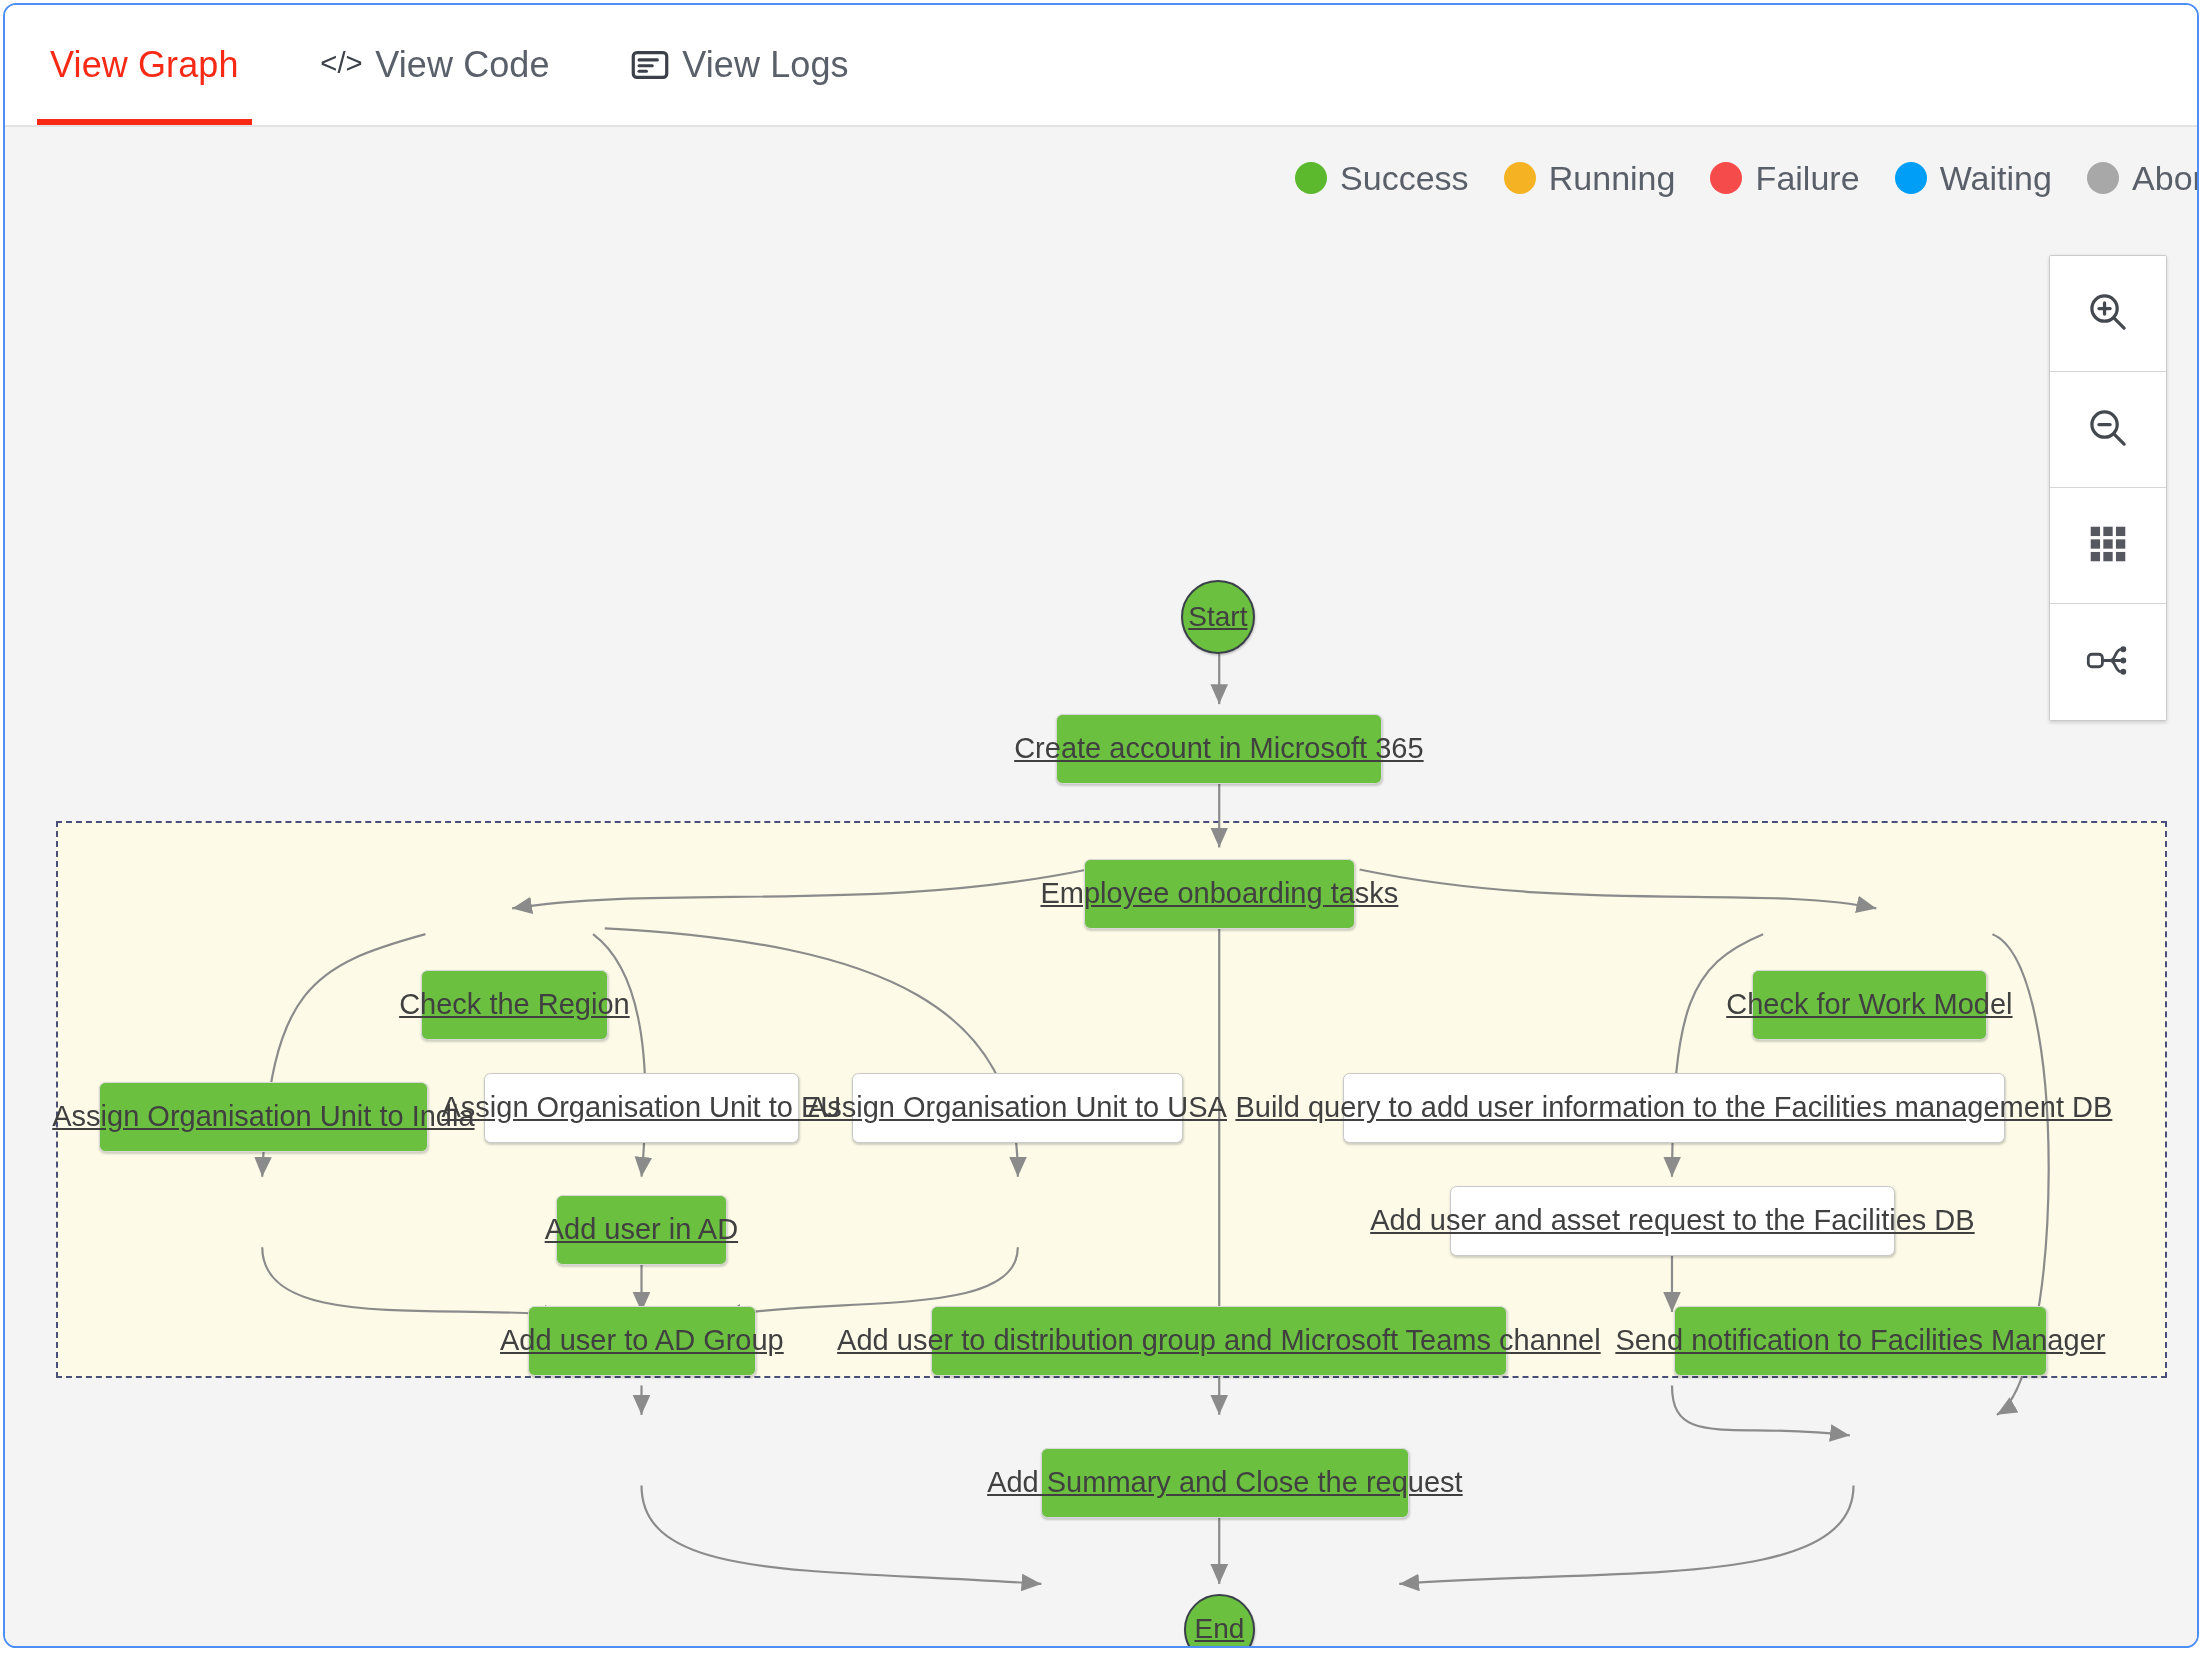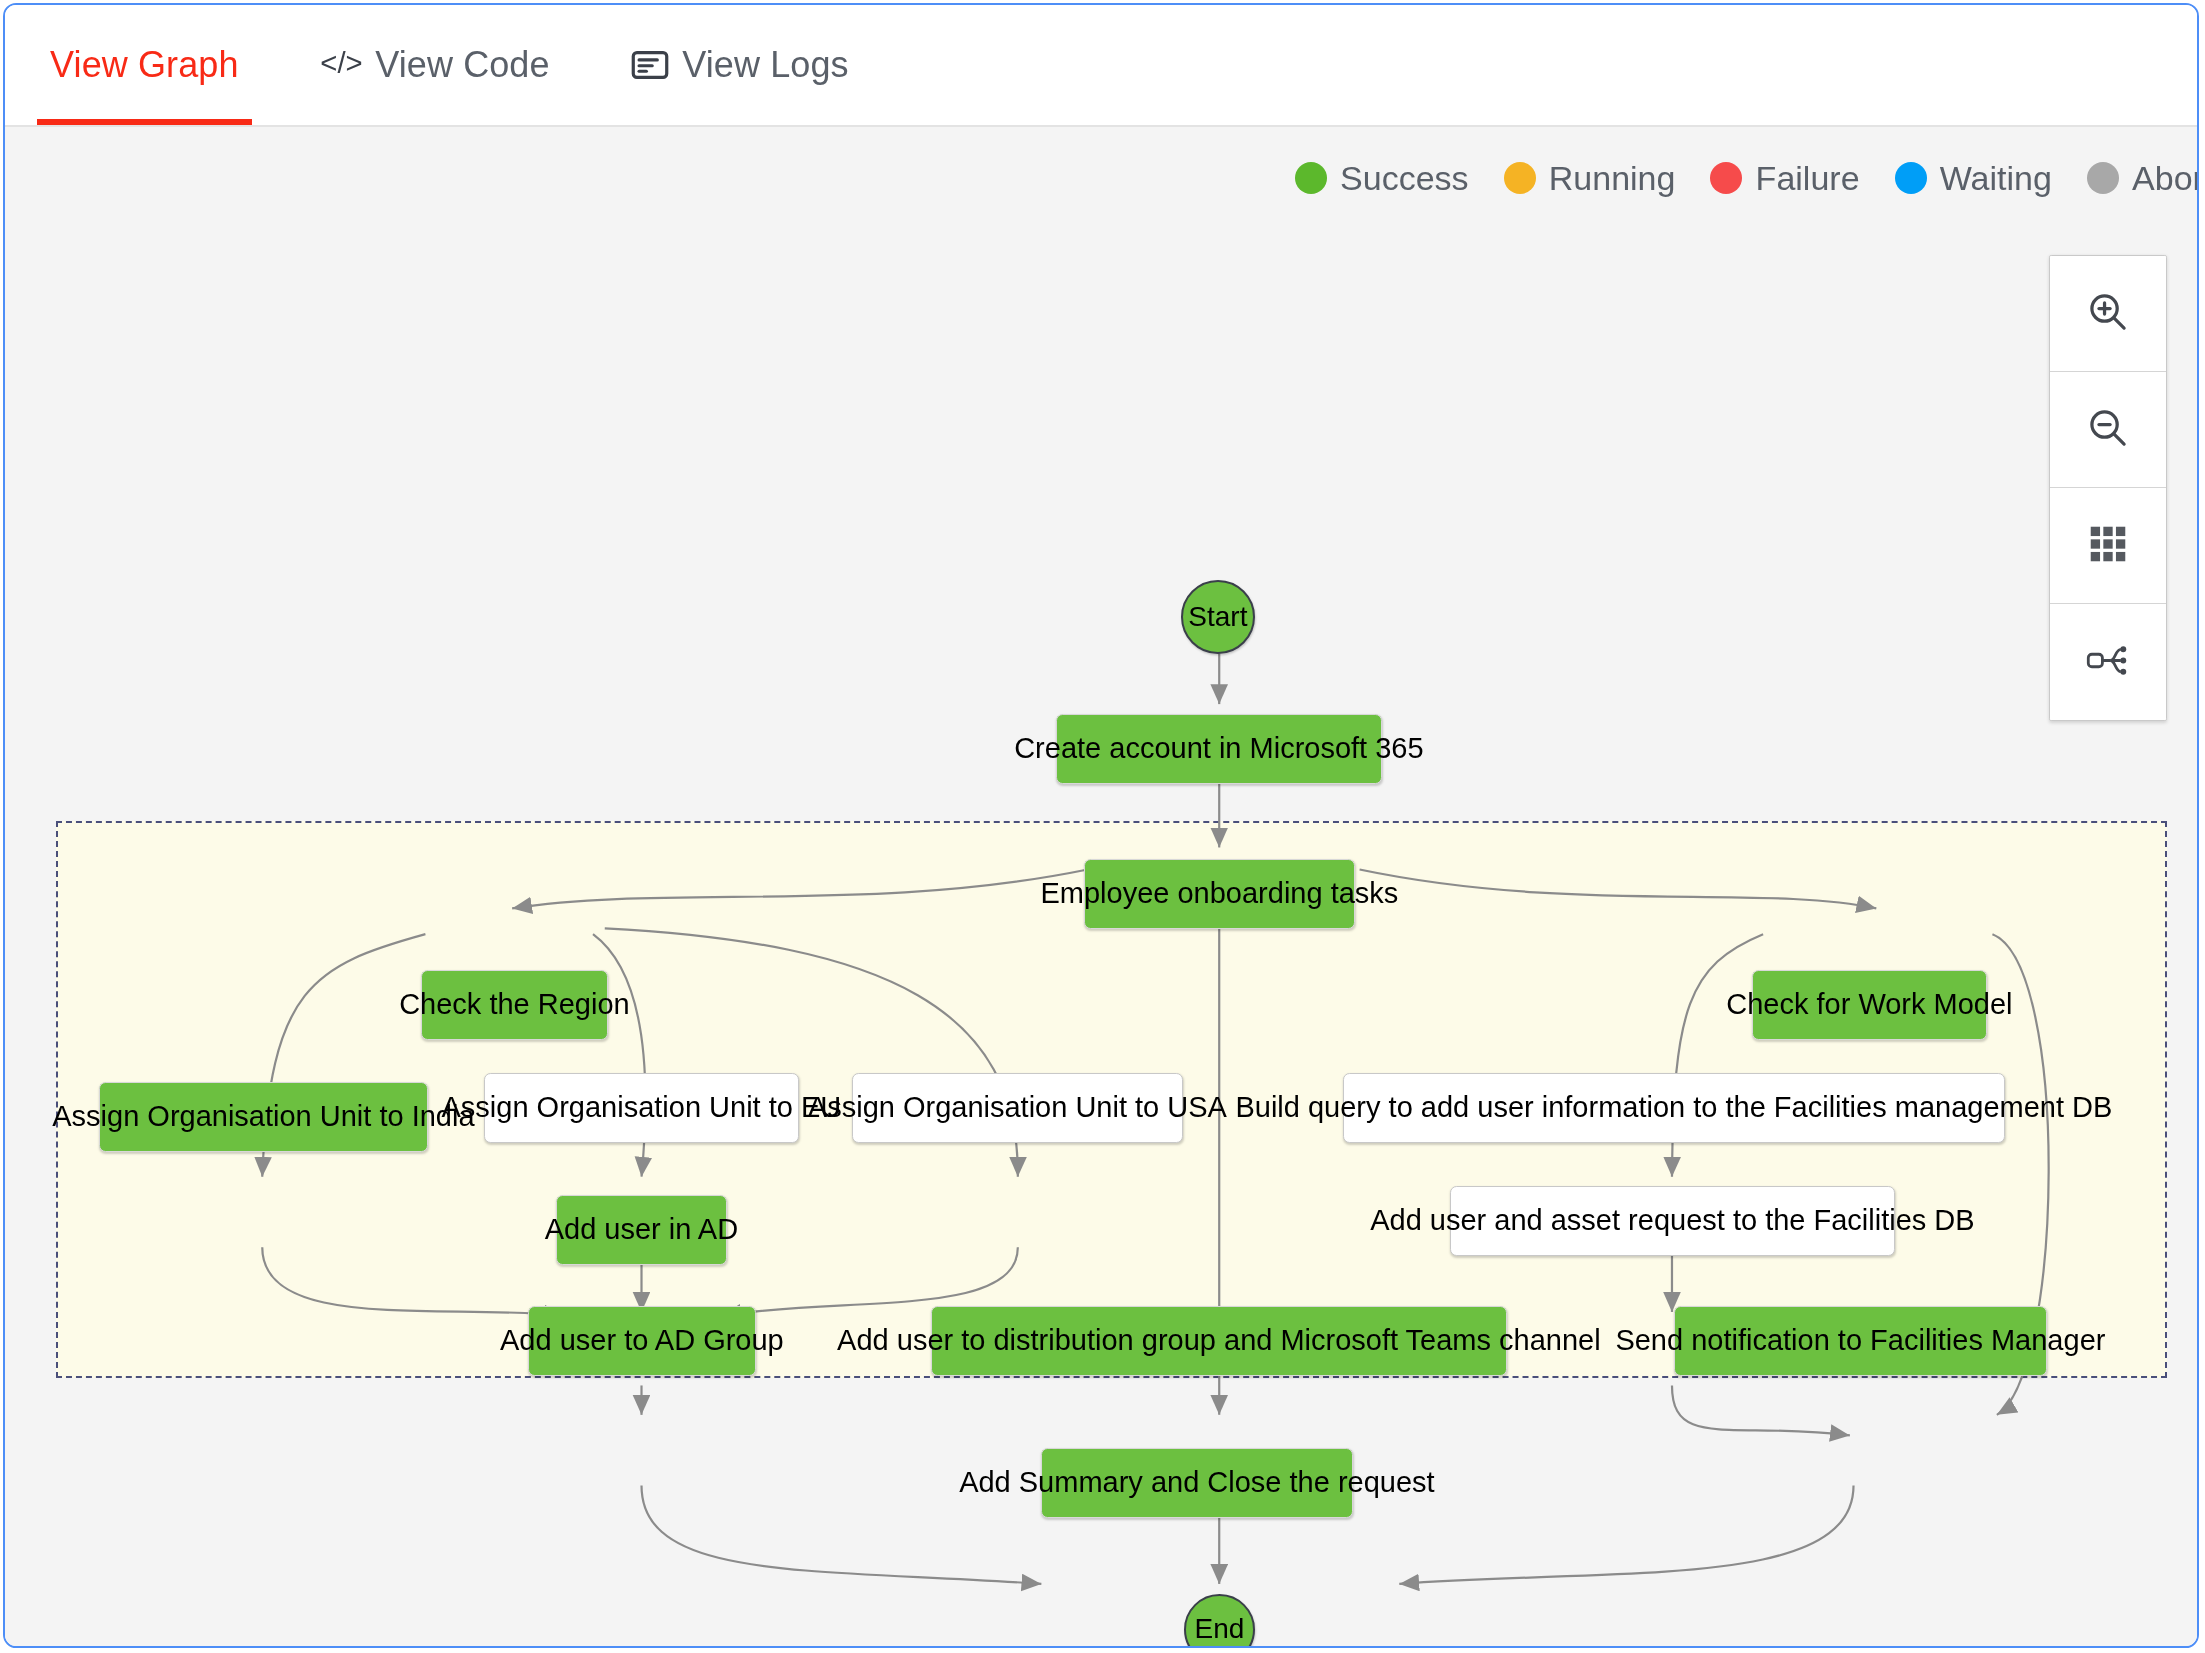--- a/index.html
+++ b/index.html
@@ -93,25 +93,26 @@
   
   #graph { position: absolute; left: 0; top: 0; width: 2205px; height: 1521px; }
 
   
   .node {
     position: absolute;
     display: flex; align-items: center; justify-content: center;
     border-radius: 6.6px;
     box-sizing: border-box;
     font-size: 29px;
-    color: #000000;
+    color: #404040;
     text-align: center;
     white-space: nowrap;
     cursor: pointer;
     box-shadow: 0.7px 1.5px 2.2px rgba(0,0,0,.18);
+    text-decoration: underline;
   }
   .node.success { background: #6cc040; border: 1.5px solid #d8d8d8; margin-top: 9px; }
   .node.idle    { background: #ffffff; border: 1.5px solid #c8c8c8; }
   .node.term {
     border-radius: 50%;
     border: 2.2px solid #3a3f4a;
     background: #6cc040;
     box-shadow: 0.7px 1.5px 2.2px rgba(0,0,0,.2);
   }
 
@@ -337,21 +338,21 @@
     </div>
 
     <div class="node success" style="left:926px;top:1170px;width:576px;height:70px;">
       <span>Add user to distribution group and Microsoft Teams channel</span>
     </div>
 
     <div class="node success" style="left:1669px;top:1170px;width:373px;height:70px;">
       <span>Send notification to Facilities Manager</span>
     </div>
 
-    <div class="node success" style="left:1036px;top:1312px;width:312px;height:70px;">
+    <div class="node success" style="left:1036px;top:1312px;width:368px;height:70px;">
       <span>Add Summary and Close the request</span>
     </div>
 
     <div class="node term" style="left:1179px;top:1467px;width:71px;height:71px;font-size:28px;">
       <span>End</span>
     </div>
 
   </div>
 </div>
 

